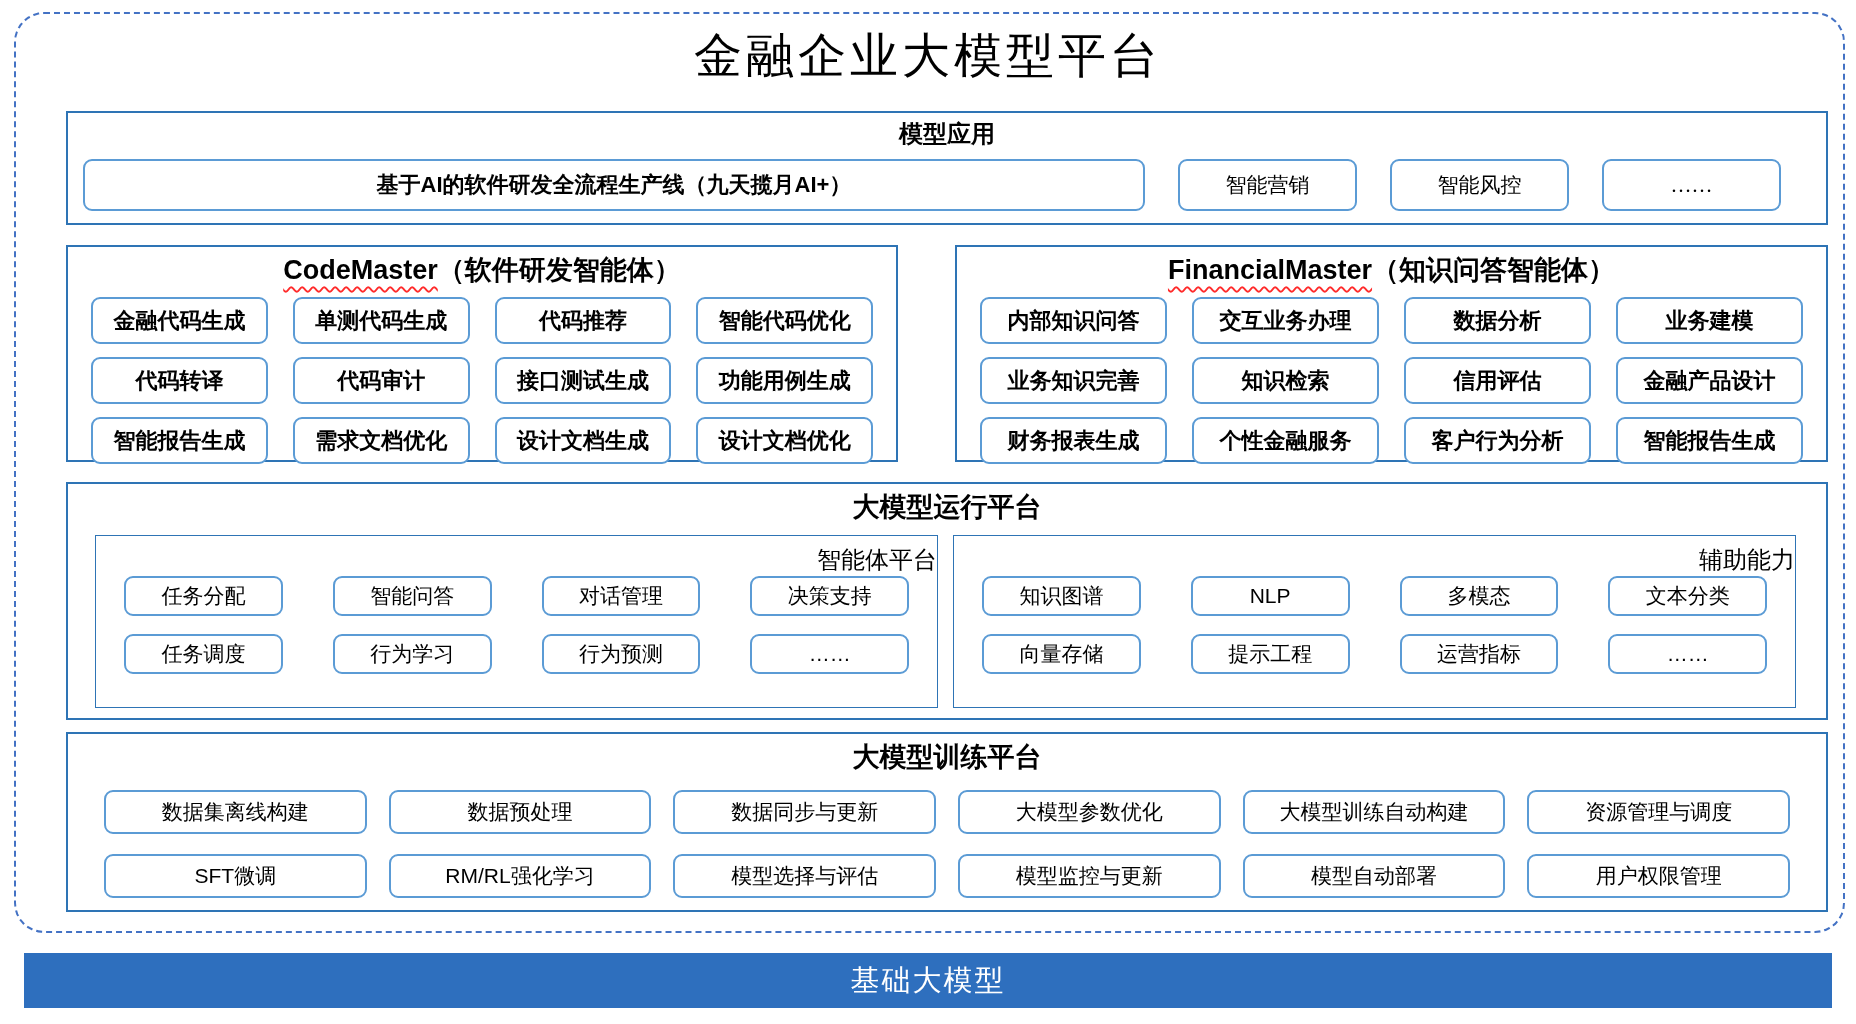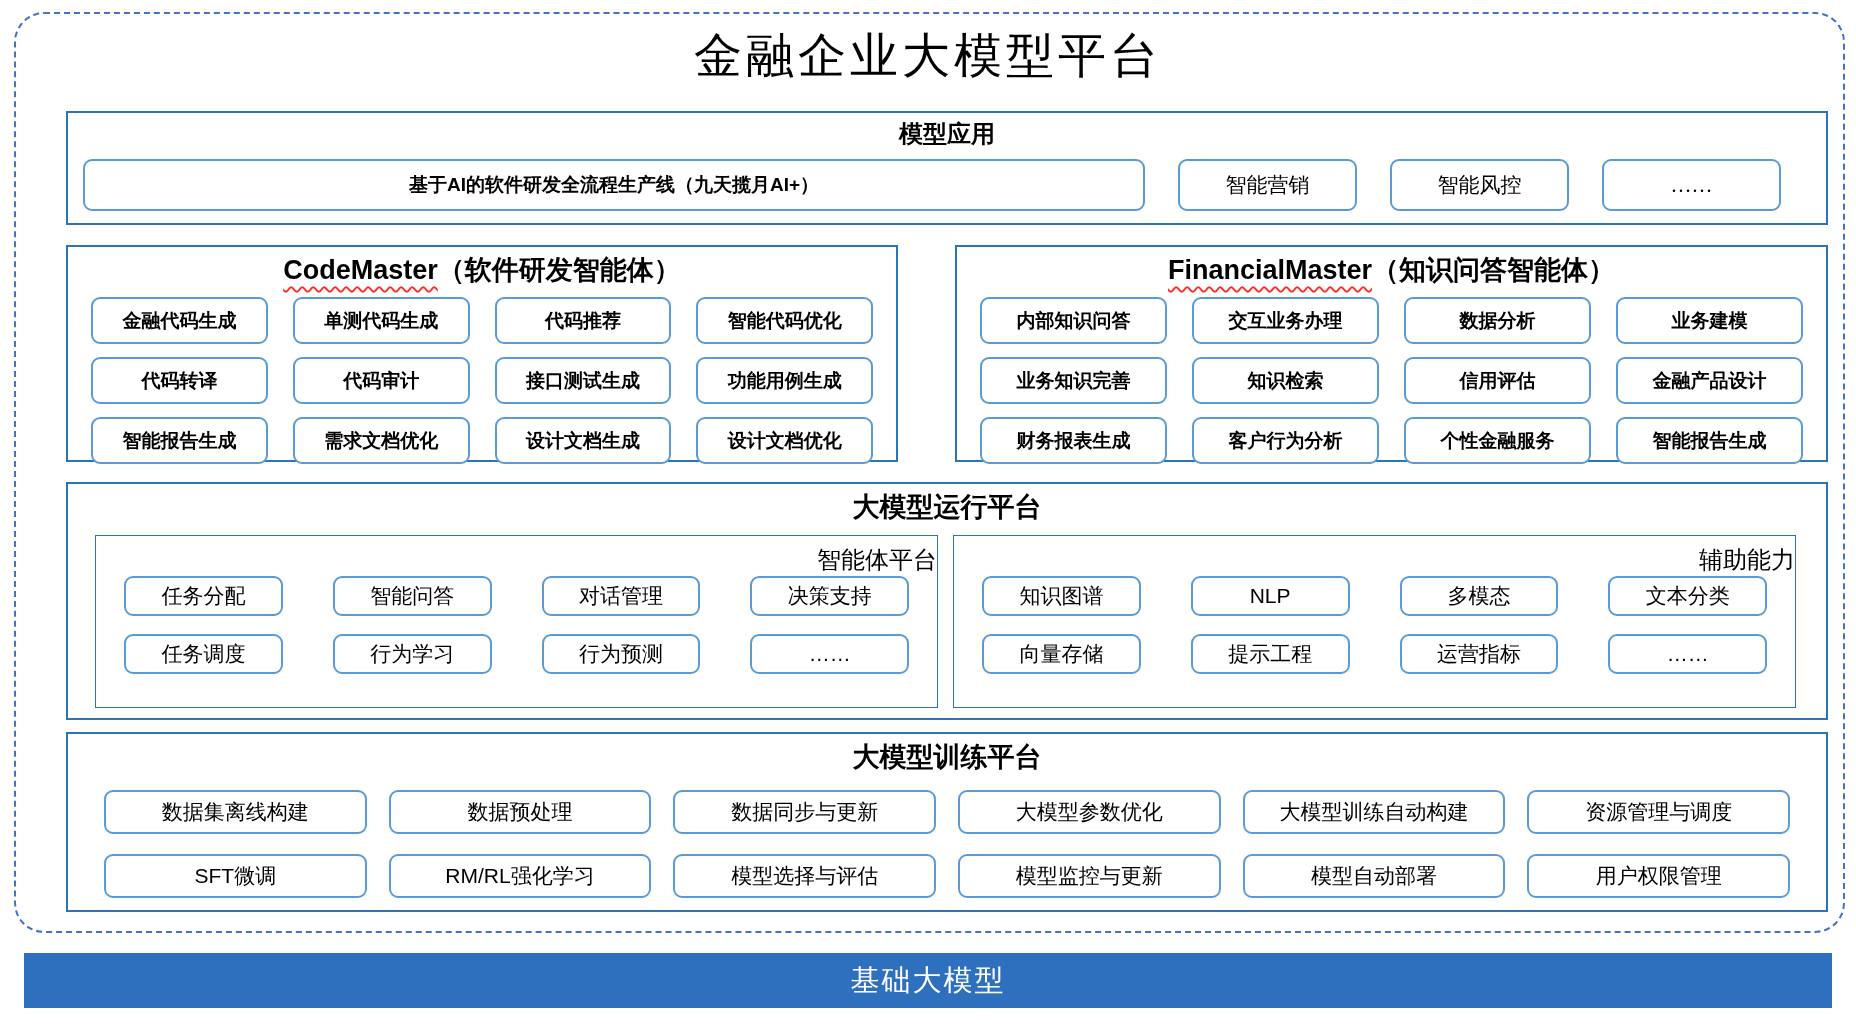--- a/index.html
+++ b/index.html
@@ -17,21 +17,21 @@
 
   
   .sec{position:absolute;border:2px solid #2E74B5;background:#fff;box-sizing:border-box;}
   .sec-header{width:100%;text-align:center;font-weight:700;font-size:24px;margin-top:5px;}
   .sec-header.lg{font-size:27px;}
 
   
   .item-box{border:2px solid #5B9BD5;border-radius:9px;background:#fff;
             display:flex;align-items:center;justify-content:center;
             font-size:21px;box-sizing:border-box;white-space:nowrap;}
-  .bold-items .item-box,.item-box.bold{font-weight:700;font-size:19px;}
+  .bold-items .item-box,.item-box.bold{font-weight:700;font-size:22px;}
 
   
   .sec1{left:66px;top:111px;width:1762px;height:114px;}
   .sec1-row{display:flex;margin:9px 45px 0 15px;gap:33px;}
   .sec1-row .item-box{height:52px;}
   .sec1-row .pipeline{width:1062px;flex:0 0 auto;}
   .sec1-row .small{flex:1 1 0;font-family:Liberation Serif, serif;}
 
   
   .sec2l{left:66px;top:245px;width:832px;height:217px;}
@@ -106,22 +106,22 @@
     <div class="grid4 bold-items">
         <div class="item-box">内部知识问答</div>
         <div class="item-box">交互业务办理</div>
         <div class="item-box">数据分析</div>
         <div class="item-box">业务建模</div>
         <div class="item-box">业务知识完善</div>
         <div class="item-box">知识检索</div>
         <div class="item-box">信用评估</div>
         <div class="item-box">金融产品设计</div>
         <div class="item-box">财务报表生成</div>
+        <div class="item-box">个性金融服务</div>
         <div class="item-box">客户行为分析</div>
-        <div class="item-box">个性金融服务</div>
         <div class="item-box">智能报告生成</div>
       </div>
   </section>
 
   <section class="sec sec3">
     <div class="sec-header lg">大模型运行平台</div>
     <div class="sec3-row">
       <div class="subbox">
         <div class="subbox-title">智能体平台</div>
         <div class="subgrid">

